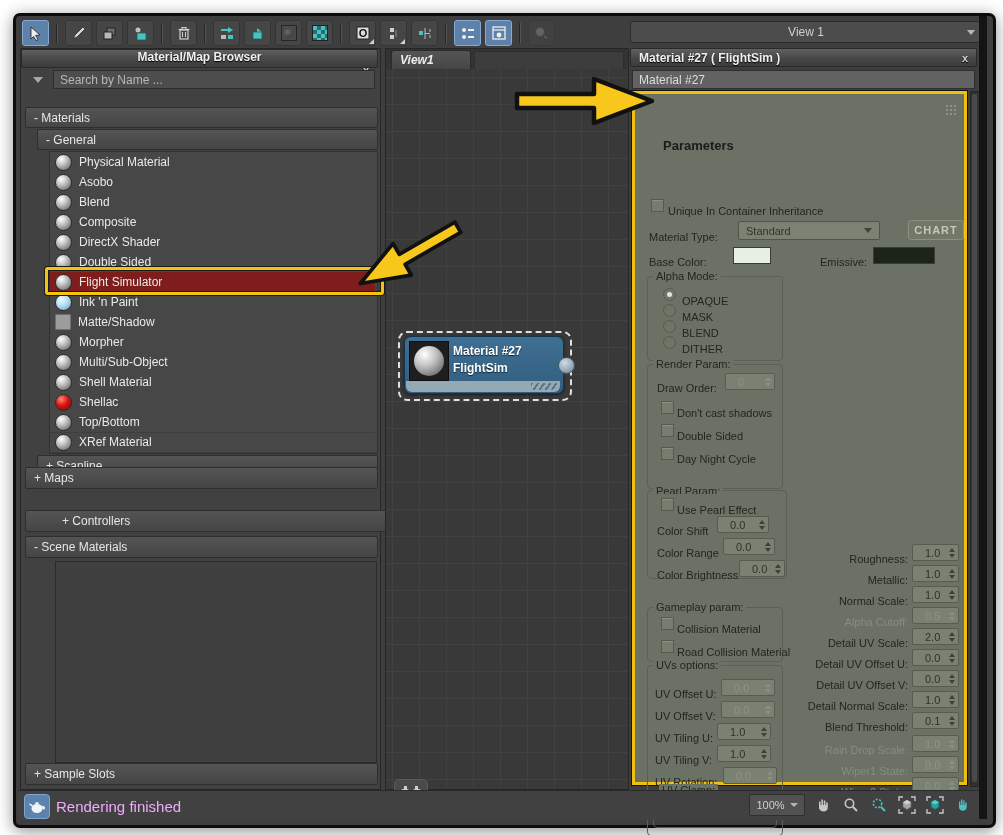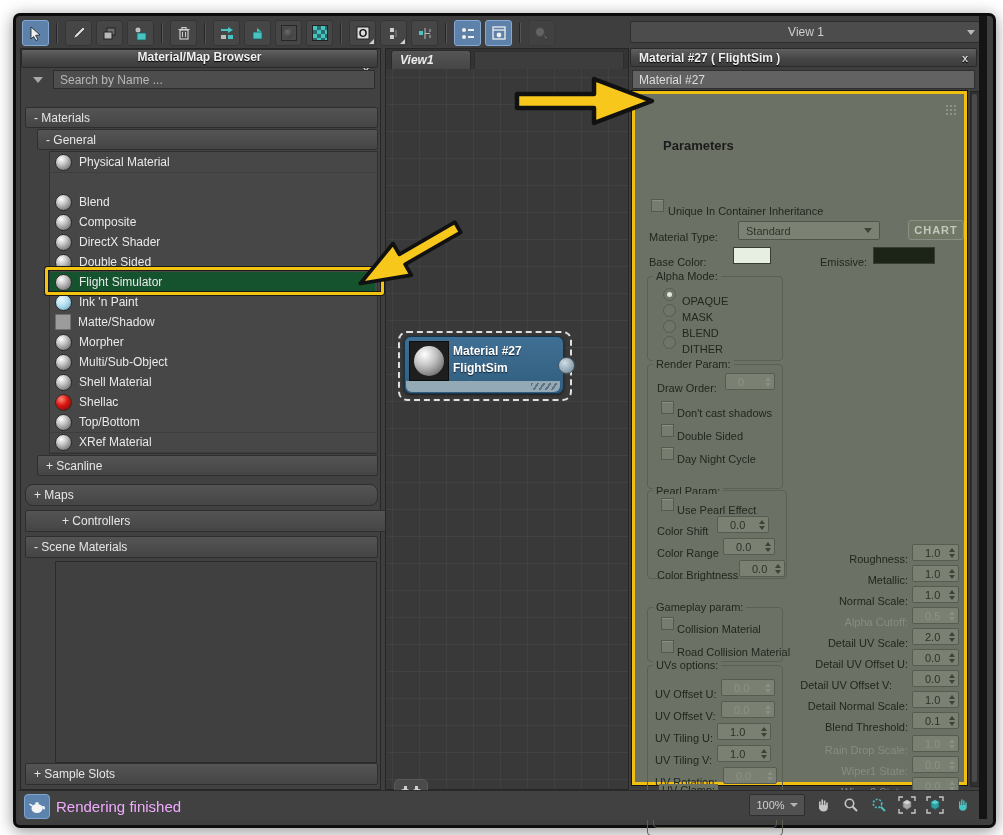--- a/index.html
+++ b/index.html
@@ -40,21 +40,21 @@
   .dd-btn{position:absolute;left:2px;top:1px;width:22px;height:17px;display:flex;align-items:center;justify-content:center;}
   .dd-btn i{width:0;height:0;border-left:5px solid transparent;border-right:5px solid transparent;border-top:6px solid #a8a8a8;}
   .search-input{position:absolute;left:28px;top:0;width:322px;height:19px;background:#4d4d4d;
         border:1px solid #2d2d2d;color:#b7b7b7;font-size:12px;display:flex;align-items:center;padding:0 6px;box-sizing:border-box;}
   .gbar{position:absolute;height:19px;background:linear-gradient(#545454,#454545);border:1px solid #2e2e2e;
         border-radius:2px;color:#e6e6e6;font-size:12px;display:flex;align-items:center;padding:0 8px;}
   .itemlist{position:absolute;left:28px;top:85px;width:327px;height:301px;background:#474747;border:1px solid #303030;}
   .mitem{position:absolute;left:0;width:325px;height:20px;display:flex;align-items:center;
         border-bottom:1px solid #3e3e3e;background:#474747;}
   .mitem .lbl{color:#e9e9e9;font-size:12px;margin-left:7px;}
-  .mitem.sel{background:#14532d;}
+  .mitem.sel{background:#7f1d1d;}
   .sph{width:15px;height:15px;border-radius:50%;margin-left:5px;flex:0 0 auto;
         background:radial-gradient(circle at 35% 28%,#ffffff,#c9c9c9 35%,#8a8a8a 70%,#565656);
         border:1px solid #2b2b2b;}
   .sph.blue{background:radial-gradient(circle at 35% 28%,#eef9ff,#b5e0f2 45%,#7fb3cc 80%,#5d8ca3);}
   .sph.red{background:radial-gradient(circle at 35% 28%,#ff8a76,#d81410 45%,#8d0d08 85%);}
   .sqr{width:14px;height:14px;margin-left:5px;flex:0 0 auto;background:#9c9c9c;border:1px solid #6f6f6f;border-radius:1px;}
   .selbox{position:absolute;left:25px;top:231px;width:332px;height:25px;border:3px solid #f2c40e;
         outline:1px solid #1a1a1a;border-radius:2px;box-shadow:0 0 0 1px #1a1a1a inset;z-index:6;}
   .sunken{position:absolute;left:38px;top:528px;width:317px;height:200px;background:#404040;border:1px solid #2b2b2b;}
   
@@ -269,20 +269,24 @@
       </div>
       <div class="gbar" style="left:16px;top:80px;width:323px;">
         <span>- General</span>
       </div>
 
       <div class="itemlist" style="left:28px;top:102px;">
         <div class="mitem" style="top:0;">
             <span class="sph"></span>
             <span class="lbl">Physical Material</span>
           </div>
+        <div class="mitem" style="top:20px;">
+            <span class="sph"></span>
+            <span class="lbl">Asobo</span>
+          </div>
         <div class="mitem" style="top:40px;">
             <span class="sph"></span>
             <span class="lbl">Blend</span>
           </div>
         <div class="mitem" style="top:60px;">
             <span class="sph"></span>
             <span class="lbl">Composite</span>
           </div>
         <div class="mitem" style="top:80px;">
             <span class="sph"></span>
@@ -328,21 +332,21 @@
             <span class="sph"></span>
             <span class="lbl">Top/Bottom</span>
           </div>
       </div>
 
       <div class="selbox" style="left:24px;top:218px;width:333px;height:22px;"></div>
 
       <div class="gbar" style="left:16px;top:406px;width:323px;">
         <span>+ Scanline</span>
       </div>
-      <div class="gbar" style="left:4px;top:435px;width:335px;height:20px;border-radius:8px;">
+      <div class="gbar" style="left:4px;top:418px;width:335px;height:20px;">
         <span>+ Maps</span>
       </div>
       <div class="gbar" style="left:4px;top:461px;width:335px;height:20px;padding-left:36px;">
         <span>+ Controllers</span>
       </div>
       <div class="gbar" style="left:4px;top:487px;width:335px;height:20px;">
         <span>- Scene Materials</span>
       </div>
       <div class="sunken" style="left:34px;top:512px;width:320px;height:200px;"></div>
       <div class="gbar" style="left:4px;top:714px;width:335px;height:20px;">
@@ -568,21 +572,21 @@
             </span>
           </div>
         <div class="plabel ralign" style="left:80px;top:558px;width:193px;">Detail UV Offset U:</div>
         <div class="spin" style="left:277px;top:555px;width:47px;">
             <span class="val">0.0</span>
             <span class="arr">
               <i class="up"></i>
               <i class="dn"></i>
             </span>
           </div>
-        <div class="plabel ralign" style="left:64px;top:579px;width:193px;">Detail UV Offset V:</div>
+        <div class="plabel ralign" style="left:80px;top:579px;width:193px;">Detail UV Offset V:</div>
         <div class="spin" style="left:277px;top:576px;width:47px;">
             <span class="val">0.0</span>
             <span class="arr">
               <i class="up"></i>
               <i class="dn"></i>
             </span>
           </div>
         <div class="plabel ralign" style="left:80px;top:600px;width:193px;">Detail Normal Scale:</div>
         <div class="spin" style="left:277px;top:597px;width:47px;">
             <span class="val">1.0</span>

